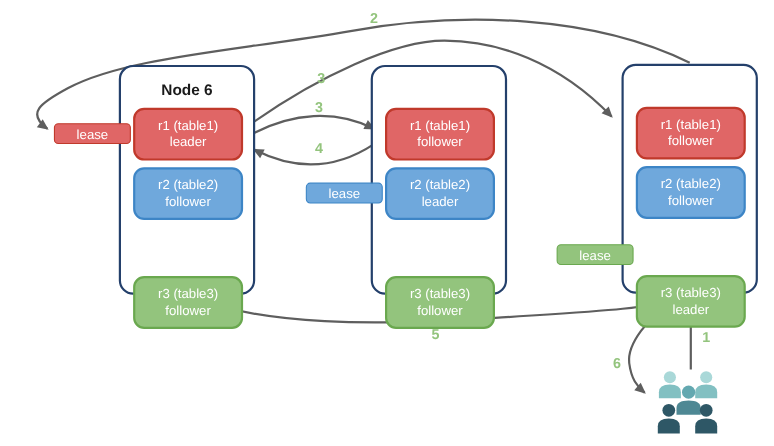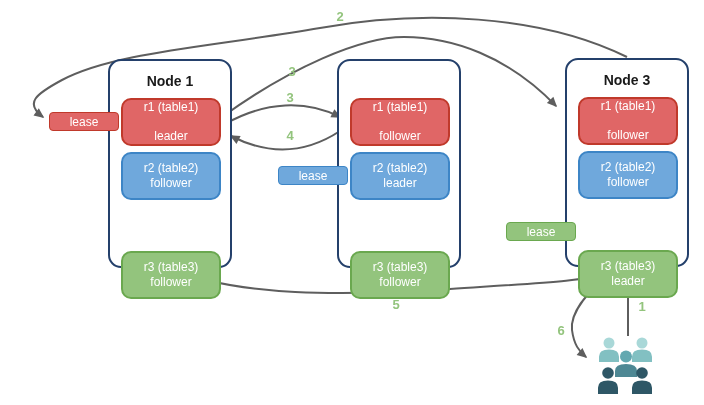--- a/index.html
+++ b/index.html
@@ -21,21 +21,21 @@
   }
   .replica {
     position:absolute; left:11px; width:100px; height:48px;
     border-radius:10px; border:2px solid; box-sizing:border-box;
     display:flex; flex-direction:column; align-items:center; justify-content:center;
     color:#ffffff; font-size:12px; line-height:1.25; text-align:center;
   }
   .replica.red   { background:#e06666; border-color:#c0392b; }
   .replica.blue  { background:#6fa8dc; border-color:#3d85c6; }
   .replica.green { background:#93c47d; border-color:#6aa84f;margin-top:44px; }
-  .r-top { top:37px;justify-content:space-between; } .r-mid { top:91px; } .r-bot { top:146px; }
+  .r-top { top:37px; } .r-mid { top:91px; } .r-bot { top:146px; }
 
   .lease {
     position:absolute; width:70px; height:19px; border-radius:4px;
     border:1px solid; box-sizing:border-box;
     display:flex; align-items:center; justify-content:center;
     color:#ffffff; font-size:12px;
   }
   .lease.red   { background:#e06666; border-color:#c0392b; }
   .lease.blue  { background:#6fa8dc; border-color:#3d85c6; }
   .lease.green { background:#93c47d; border-color:#6aa84f; }
@@ -74,21 +74,21 @@
       <circle cx="36" cy="24.5" r="6" fill="#63a8b0"></circle>
       <path d="M25,45 L25,39 Q25,32 36,32 Q47,32 47,39 L47,45 Z" fill="#4e8894"></path>
       <circle cx="18" cy="41" r="5.8" fill="#2e5766"></circle>
       <path d="M8,62 L8,55.5 Q8,48.5 18,48.5 Q28,48.5 28,55.5 L28,62 Z" fill="#2e5766"></path>
       <circle cx="52" cy="41" r="5.8" fill="#2e5766"></circle>
       <path d="M42,62 L42,55.5 Q42,48.5 52,48.5 Q62,48.5 62,55.5 L62,62 Z" fill="#2e5766"></path>
     </g>
   </svg>
 
   <div class="node" style="left:108px; top:59px;">
-    <div class="node-title">Node 1</div>
+    <div class="node-title">Node 6</div>
     <div class="replica red r-top">
       <span>r1 (table1)</span>
       <span>leader</span>
     </div>
     <div class="replica blue r-mid">
       <span>r2 (table2)</span>
       <span>follower</span>
     </div>
     <div class="replica green r-bot">
       <span>r3 (table3)</span>
@@ -105,21 +105,20 @@
       <span>r2 (table2)</span>
       <span>leader</span>
     </div>
     <div class="replica green r-bot">
       <span>r3 (table3)</span>
       <span>follower</span>
     </div>
   </div>
 
   <div class="node" style="left:565px; top:58px;">
-    <div class="node-title">Node 3</div>
     <div class="replica red r-top">
       <span>r1 (table1)</span>
       <span>follower</span>
     </div>
     <div class="replica blue r-mid">
       <span>r2 (table2)</span>
       <span>follower</span>
     </div>
     <div class="replica green r-bot">
       <span>r3 (table3)</span>

